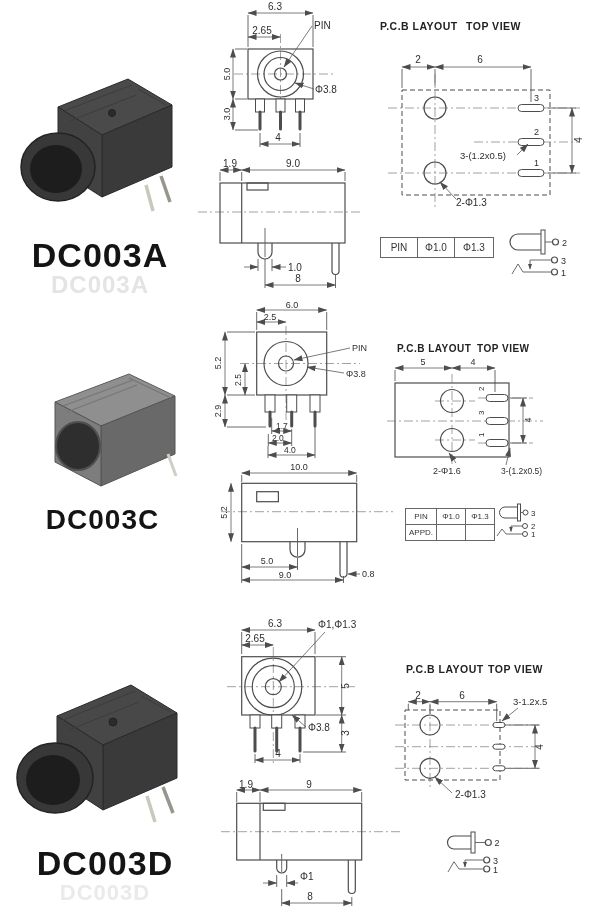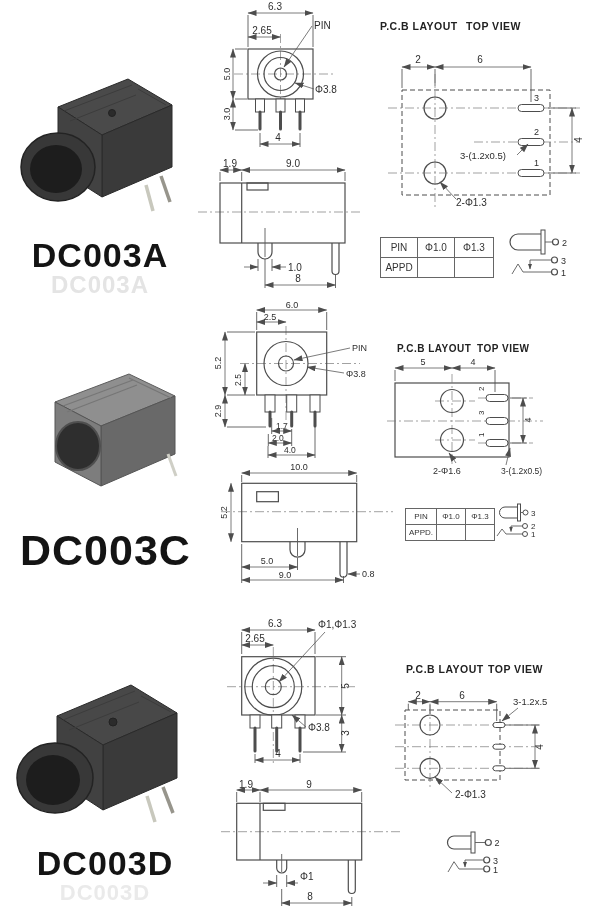--- a/index.html
+++ b/index.html
@@ -164,25 +164,20 @@
 </svg>
 
 <div class="abs" style="left:380px;top:237px">
   <table class="spec-table tbl-lg">
     <tbody>
           <tr>
       <td style="width:36px">PIN</td>
       <td style="width:36px">Φ1.0</td>
       <td style="width:38px">Φ1.3</td>
     </tr>
-    <tr>
-      <td>APPD</td>
-      <td></td>
-      <td></td>
-    </tr>
   </tbody>
       </table>
 </div>
 
 <svg class="abs" style="left:498px;top:226px" width="100" height="56" viewBox="0 0 100 56">
   <path class="o" d="M44,8 H20 a8,8 0 0 0 0,16 H44"></path>
   <rect class="o2" x="43" y="4" width="4" height="24"></rect>
   <line class="thin" x1="47" y1="16" x2="54" y2="16"></line>
   <circle class="o" cx="57.5" cy="16" r="3"></circle>
   <text x="64" y="19.5" class="t9">2</text>
@@ -195,21 +190,21 @@
 </svg>
 
 <svg class="abs" style="left:25px;top:350px" width="160" height="145" viewBox="0 0 160 145">
   <polygon points="30,52 104,24 150,46 76,76" fill="#8f8f8f" stroke="#5d5d5d" stroke-width="1"></polygon>
   <polygon points="150,46 150,104 76,136 76,76" fill="#696969" stroke="#555" stroke-width="1"></polygon>
   <polygon points="30,52 76,76 76,136 30,112" fill="#7d7d7d" stroke="#555" stroke-width="1"></polygon>
   <path d="M38,56 L108,30 M42,62 L112,35 M104,28 L146,48" stroke="#767676" stroke-width="1.2" fill="none"></path>
   <ellipse cx="53" cy="96" rx="22" ry="24" fill="#2e2e2e" stroke="#4f4f4f" stroke-width="2"></ellipse>
   <line x1="143" y1="104" x2="151" y2="126" stroke="#cfcfc6" stroke-width="3"></line>
 </svg>
-<div class="abs product-label" style="left:20px;top:526px;width:165px;font-size:43px">DC003C</div>
+<div class="abs product-label" style="left:20px;top:504px;width:165px;font-size:28px">DC003C</div>
 
 <svg class="abs" style="left:210px;top:300px" width="190" height="170" viewBox="0 0 190 170">
   <g>
     <line class="thin" x1="46.7" y1="12" x2="46.7" y2="30"></line>
         <line class="thin" x1="116.7" y1="12" x2="116.7" y2="30"></line>
     <line class="d" x1="46.7" y1="10" x2="116.7" y2="10" marker-start="url(#ar)" marker-end="url(#ar)"></line>
     <line class="d" x1="46.7" y1="22" x2="76" y2="22" marker-start="url(#ar)" marker-end="url(#ar)"></line>
     <line class="thin" x1="17" y1="32" x2="45" y2="32"></line>
         <line class="thin" x1="17" y1="95" x2="45" y2="95"></line>
         <line class="thin" x1="17" y1="127" x2="56" y2="127"></line>

